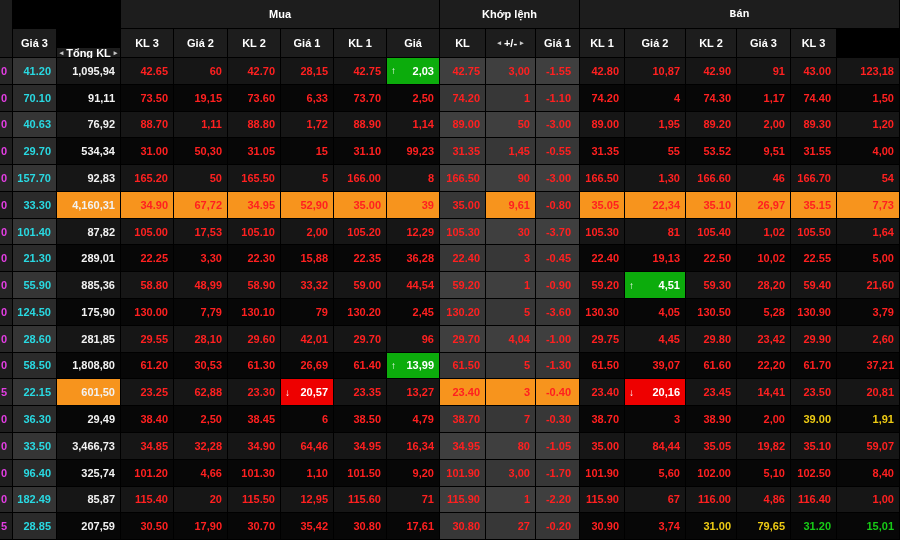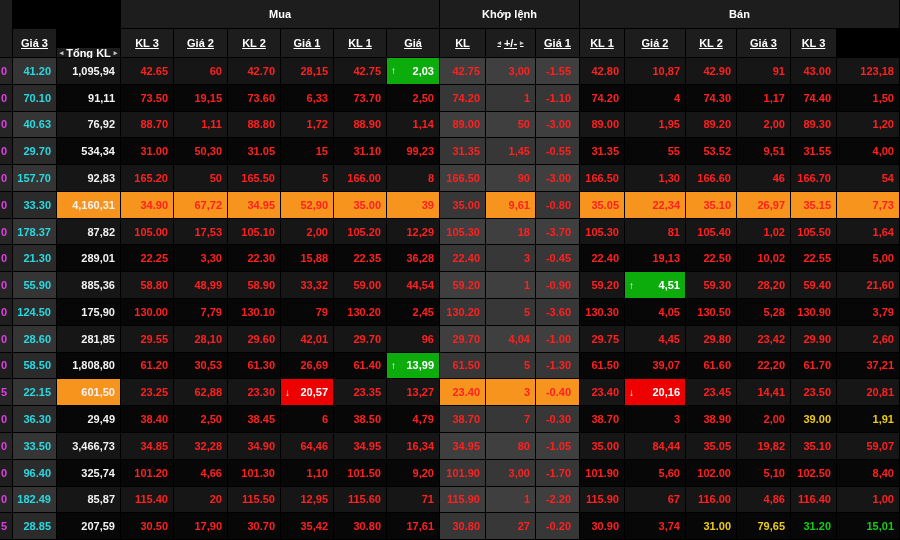--- a/index.html
+++ b/index.html
@@ -12,22 +12,22 @@
     font-family:"Liberation Sans", sans-serif;font-weight:bold;font-size:11px;}
   
   .hdr{display:grid;grid-template-columns:var(--cols);grid-template-rows:29px 29px;}
   .hc{display:flex;align-items:center;justify-content:center;color:#fff;background:#1d1d1d;
     border-right:1px solid #000;border-bottom:1px solid #000;box-sizing:border-box;white-space:nowrap;}
   .h-corner{grid-column:1;grid-row:1/3;}
   .h-san{grid-column:2;grid-row:1/3;}
   .h-tong{grid-column:3;grid-row:1/3;margin-top:48px;}
   .h-mua{grid-column:4/10;grid-row:1;text-align:center;}
   .h-khop{grid-column:10/13;grid-row:1;}
-  .h-ban{grid-column:13/19;grid-row:1;}
-  .sub{grid-row:2;text-decoration:underline;}
+  .h-ban{grid-column:13/19;grid-row:1;font-family:Liberation Mono, monospace;}
+  .sub{grid-row:2;}
   .sort{font-size:7px;color:#c8c8c8;margin:0 3px;}
   
   .tbody{display:flex;flex-direction:column;height:482px;}
   .trow{flex:1;display:grid;grid-template-columns:var(--cols);}
   .c{display:flex;align-items:center;justify-content:flex-end;padding-right:5px;
     border-right:1px solid #000;border-bottom:1px solid #000;box-sizing:border-box;
     overflow:hidden;white-space:nowrap;}
   .trow:nth-child(odd) .c{background:#161616;}
   .trow:nth-child(even) .c{background:#070707;}
   .trow:nth-child(odd) .ceilcell{background:#262626;}
@@ -202,30 +202,30 @@
         <div class="c khopcell changecell red">-0.80</div>
         <div class="c orange red">35.05</div>
         <div class="c orange red">22,34</div>
         <div class="c orange red">35.10</div>
         <div class="c orange red">26,97</div>
         <div class="c orange red">35.15</div>
         <div class="c orange red">7,73</div>
       </div>
       <div class="trow">
         <div class="c ceilcell magenta">0</div>
-        <div class="c sancell cyan">178.37</div>
+        <div class="c sancell cyan">101.40</div>
         <div class="c tongcell white">87,82</div>
         <div class="c red">105.00</div>
         <div class="c red">17,53</div>
         <div class="c red">105.10</div>
         <div class="c red">2,00</div>
         <div class="c red">105.20</div>
         <div class="c red">12,29</div>
         <div class="c khopcell red">105.30</div>
-        <div class="c khopcell red">18</div>
+        <div class="c khopcell red">30</div>
         <div class="c khopcell changecell red">-3.70</div>
         <div class="c red">105.30</div>
         <div class="c red">81</div>
         <div class="c red">105.40</div>
         <div class="c red">1,02</div>
         <div class="c red">105.50</div>
         <div class="c red">1,64</div>
       </div>
       <div class="trow">
         <div class="c ceilcell magenta">0</div>

